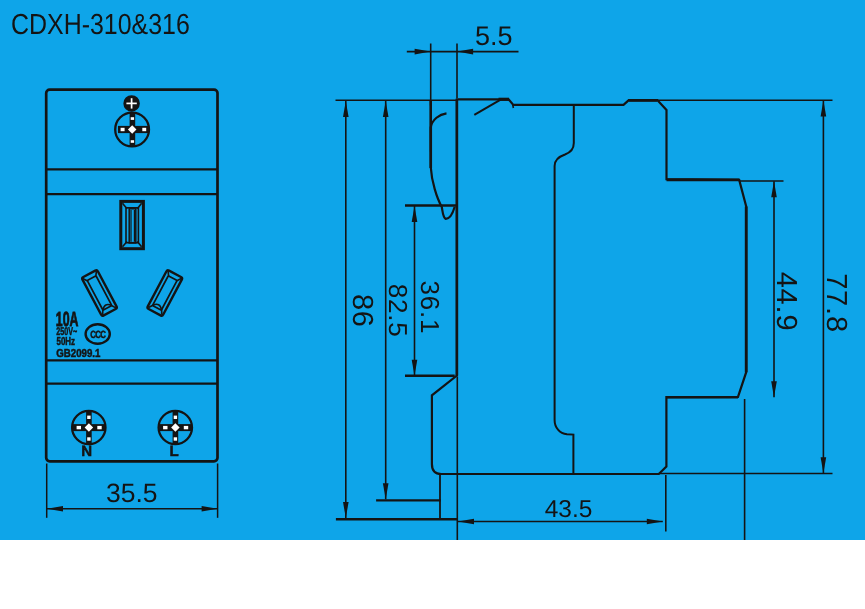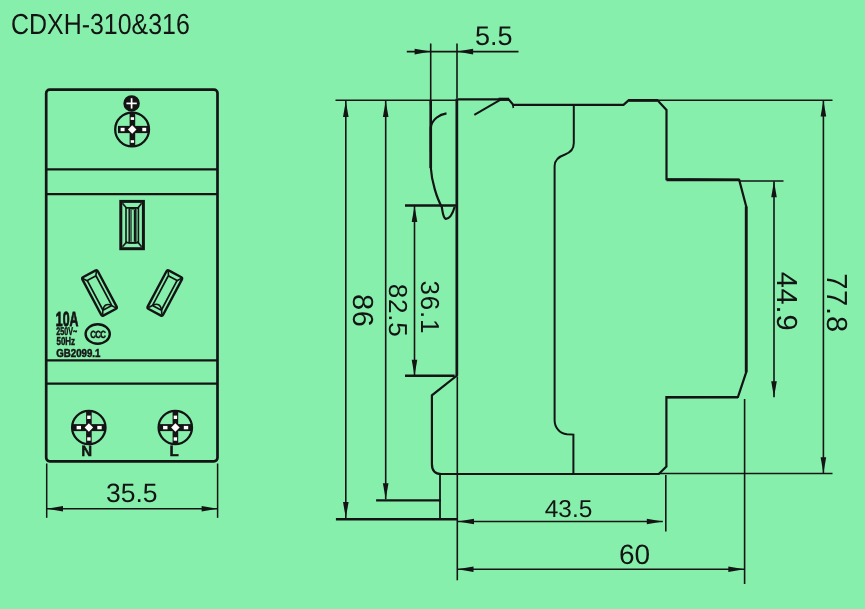--- a/index.html
+++ b/index.html
@@ -1,16 +1,16 @@
 <!DOCTYPE html>
 <html><head>
 <meta charset="utf-8">
 <style>
   html,body{margin:0;padding:0;background:#ffffff;}
-  .page{width:865px;height:609px;position:relative;background:#86efac;overflow:hidden;opacity:0.999;}
+  .page{width:865px;height:540px;position:relative;background:#0ea5e9;overflow:hidden;opacity:0.999;}
   svg{display:block;}
   text{font-family:"Liberation Sans", sans-serif;fill:#141414;text-rendering:geometricPrecision;}
 </style>
 </head>
 <body>
 <div class="page">
 <svg width="865" height="609" viewBox="0 0 865 609">
 <g stroke="#141414" fill="none" stroke-linecap="butt">
 
 <text x="11" y="34" font-size="29" stroke="none" transform="translate(11 0) scale(0.86 1) translate(-11 0)">CDXH-310&amp;316</text>

